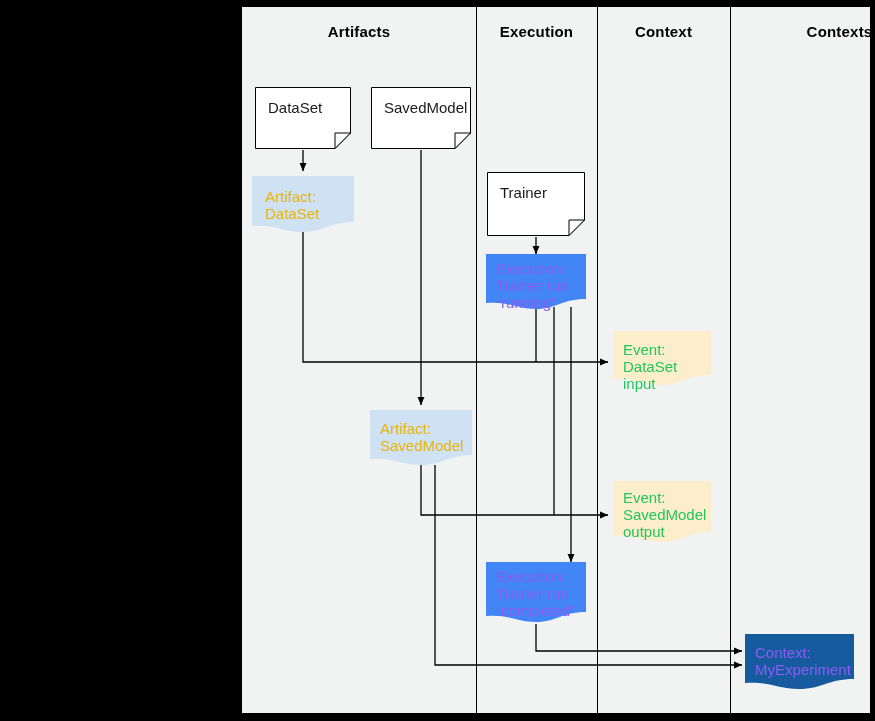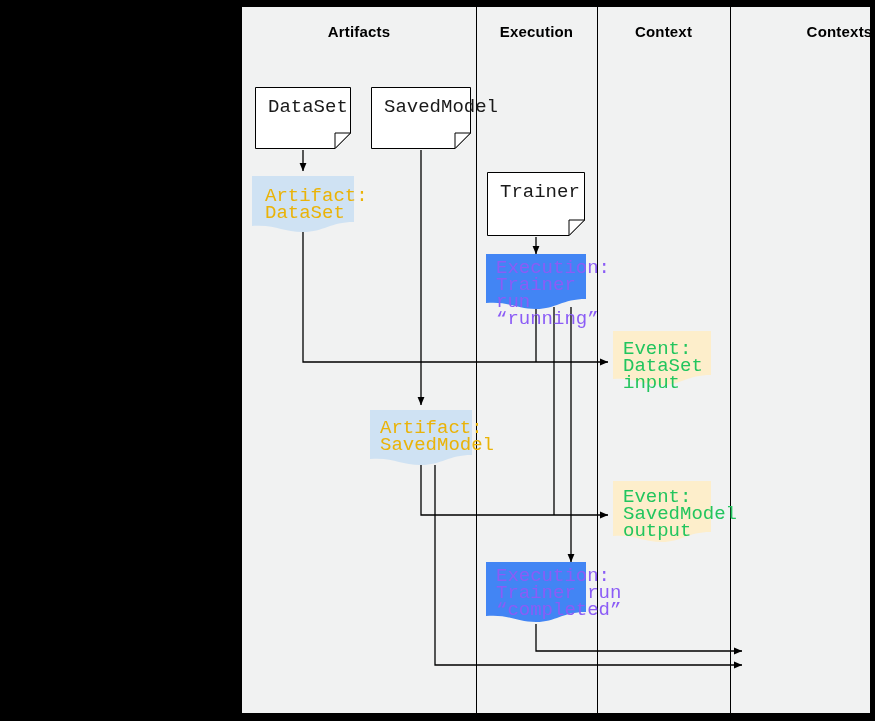--- a/index.html
+++ b/index.html
@@ -56,24 +56,23 @@
     pointer-events: none;
   }
   .node {
     position: absolute;
     box-sizing: border-box;
   }
   .node-label {
     position: absolute;
     left: 13px;
     top: 12px;
-    font-size: 19px;
+    font-size: 15px;
     line-height: 17px;
     white-space: pre-line;
-    font-family: Liberation Mono, monospace;
   }
   .doc-node .node-label {
     color: #1A1A1A;
   }
   .artifact-node .node-label {
     color: #eab308;
   }
   .execution-node .node-label,
   .context-node .node-label {
     color: #8b5cf6;
@@ -197,14 +196,21 @@
 
   <div class="node execution-node" style="left:486px; top:562px; width:100px; height:63px;">
     <svg width="100" height="63" viewBox="0 0 100 63">
       <path d="M0,0 L100,0 L100,50 C76,50 70,60 50,60 C30,60 23,52 0,54 Z" fill="#4285F4"></path>
     </svg>
     <div class="node-label" style="left:10px; top:6px;">Execution:
 Trainer run
 “completed”</div>
   </div>
 
+  <div class="node context-node" style="left:745px; top:634px; width:109px; height:58px;">
+    <svg width="109" height="58" viewBox="0 0 109 58">
+      <path d="M0,0 L109,0 L109,45 C83,45 77,55 54,55 C32,55 25,47 0,49 Z" fill="#165B9E"></path>
+    </svg>
+    <div class="node-label" style="left:10px; top:10px;">Context:
+MyExperiment</div>
+  </div>
 
 </div>
 
 </body></html>

